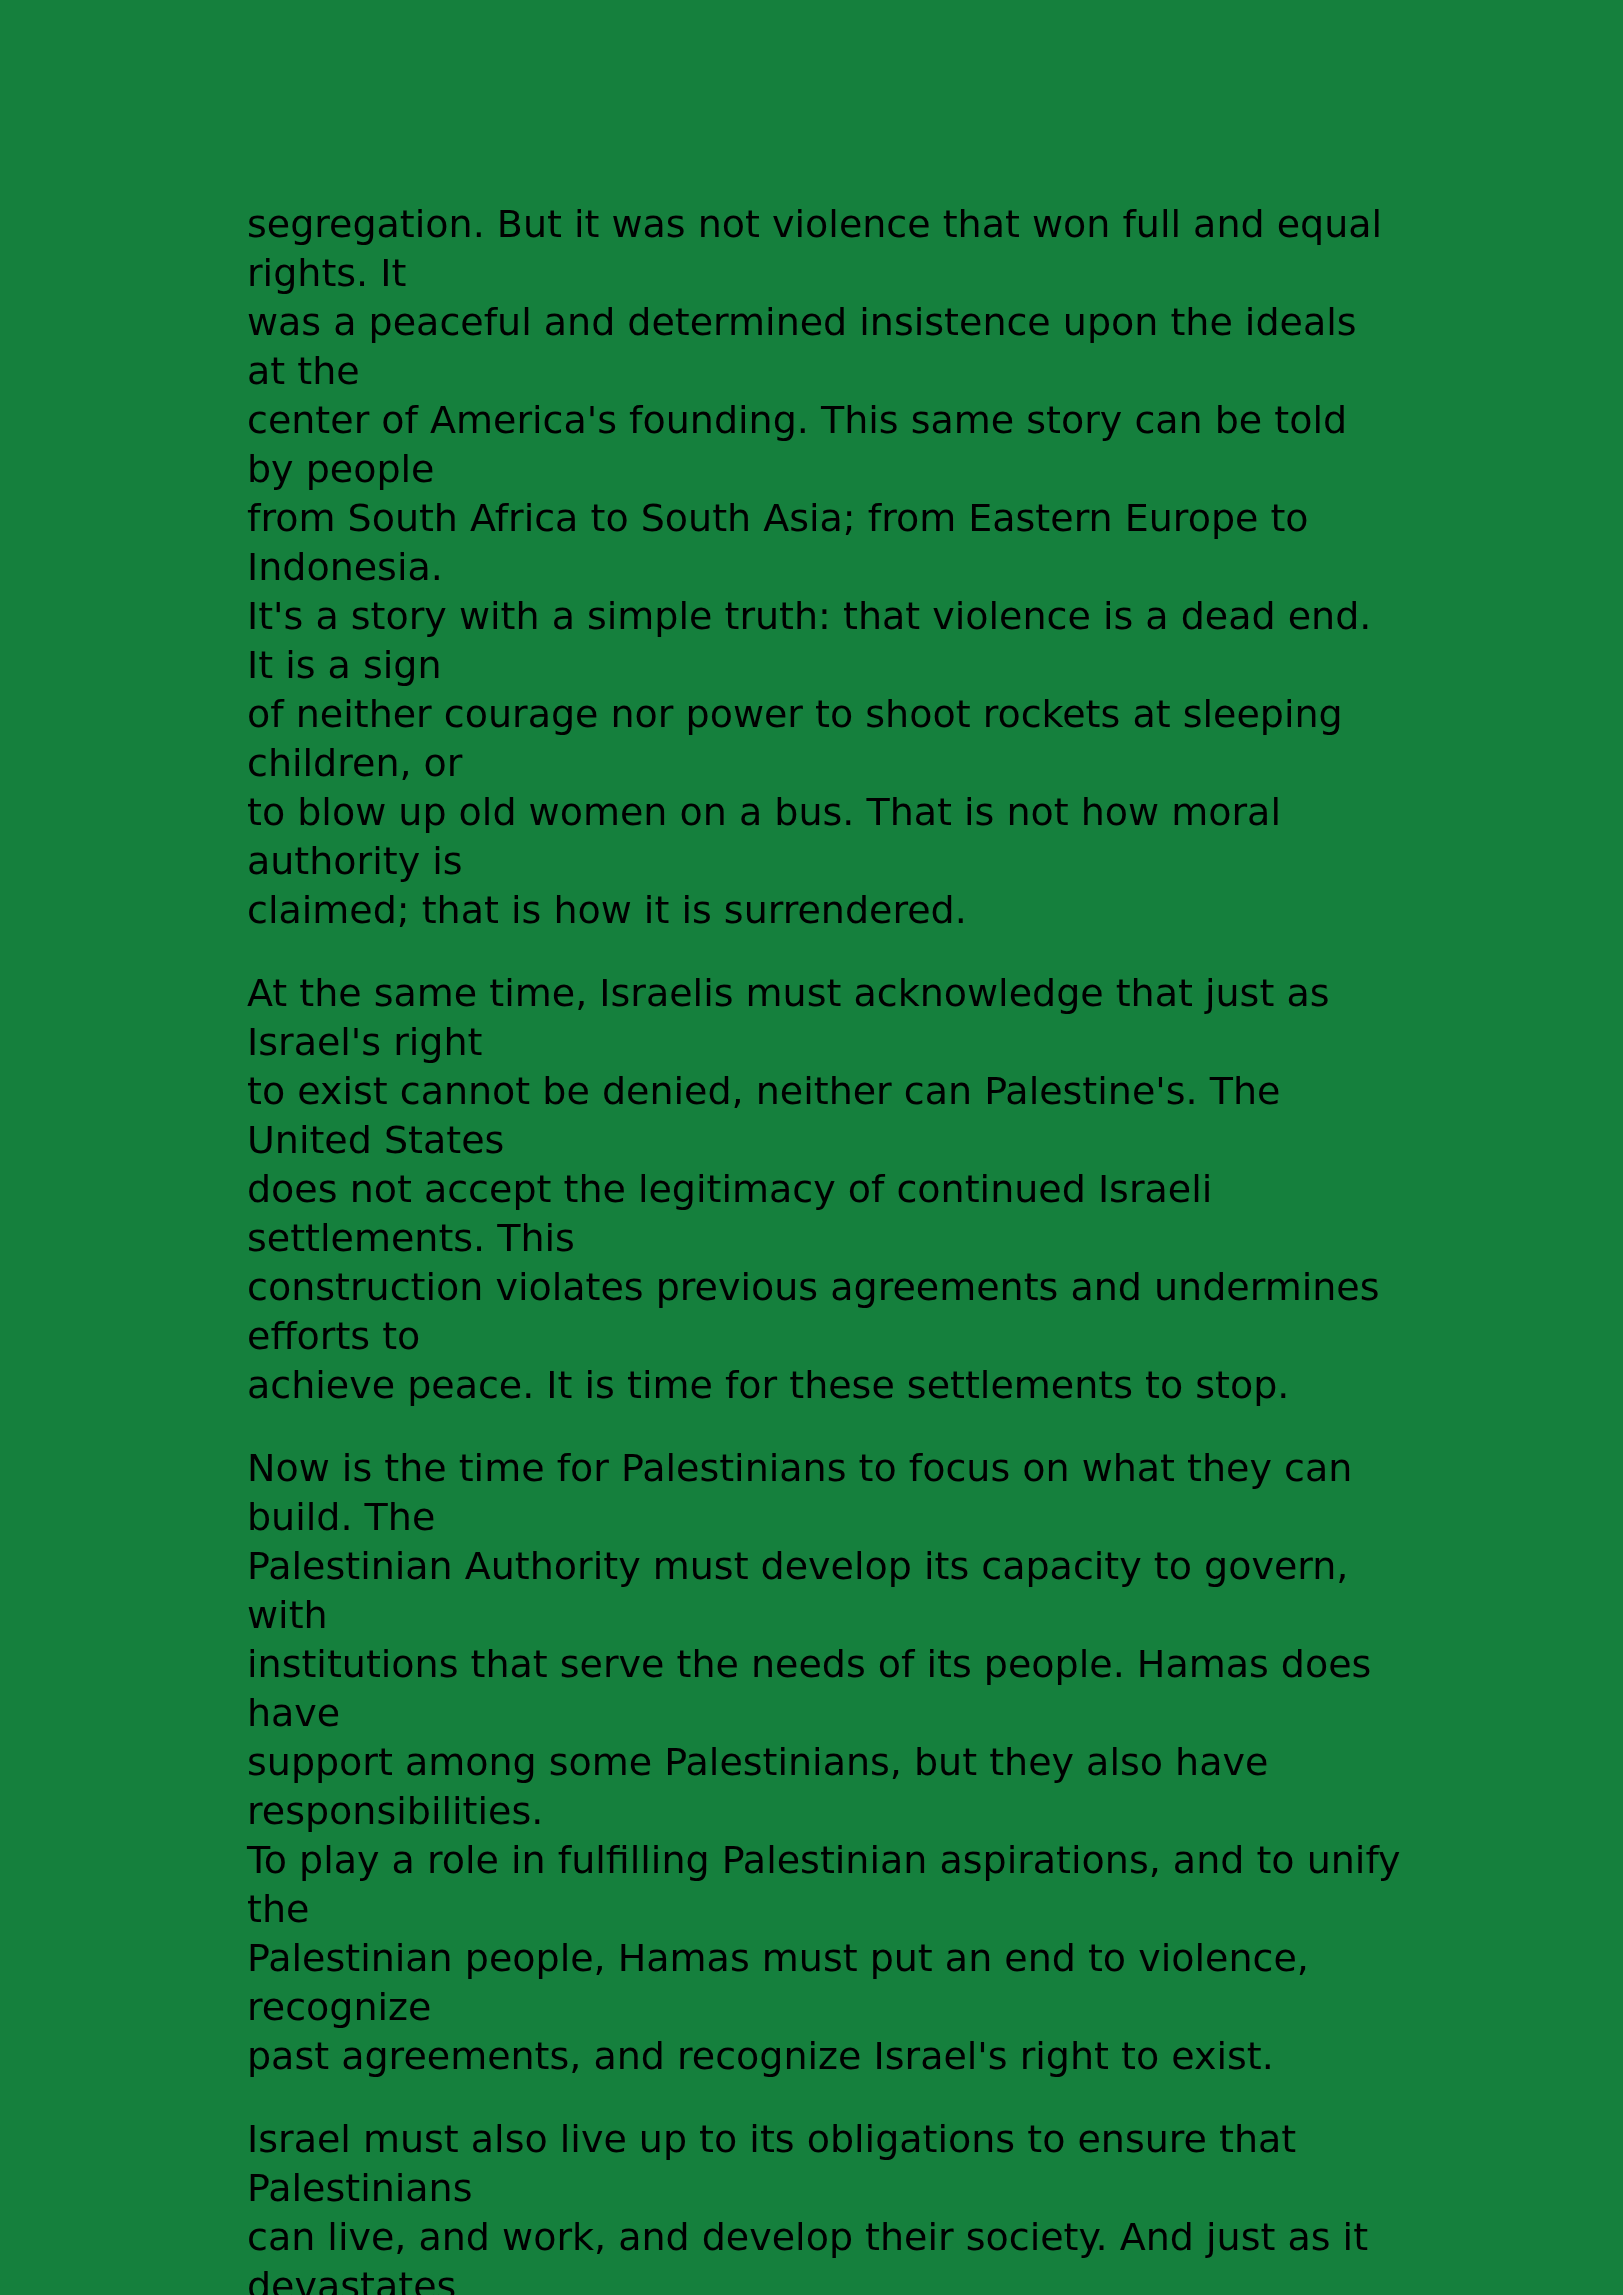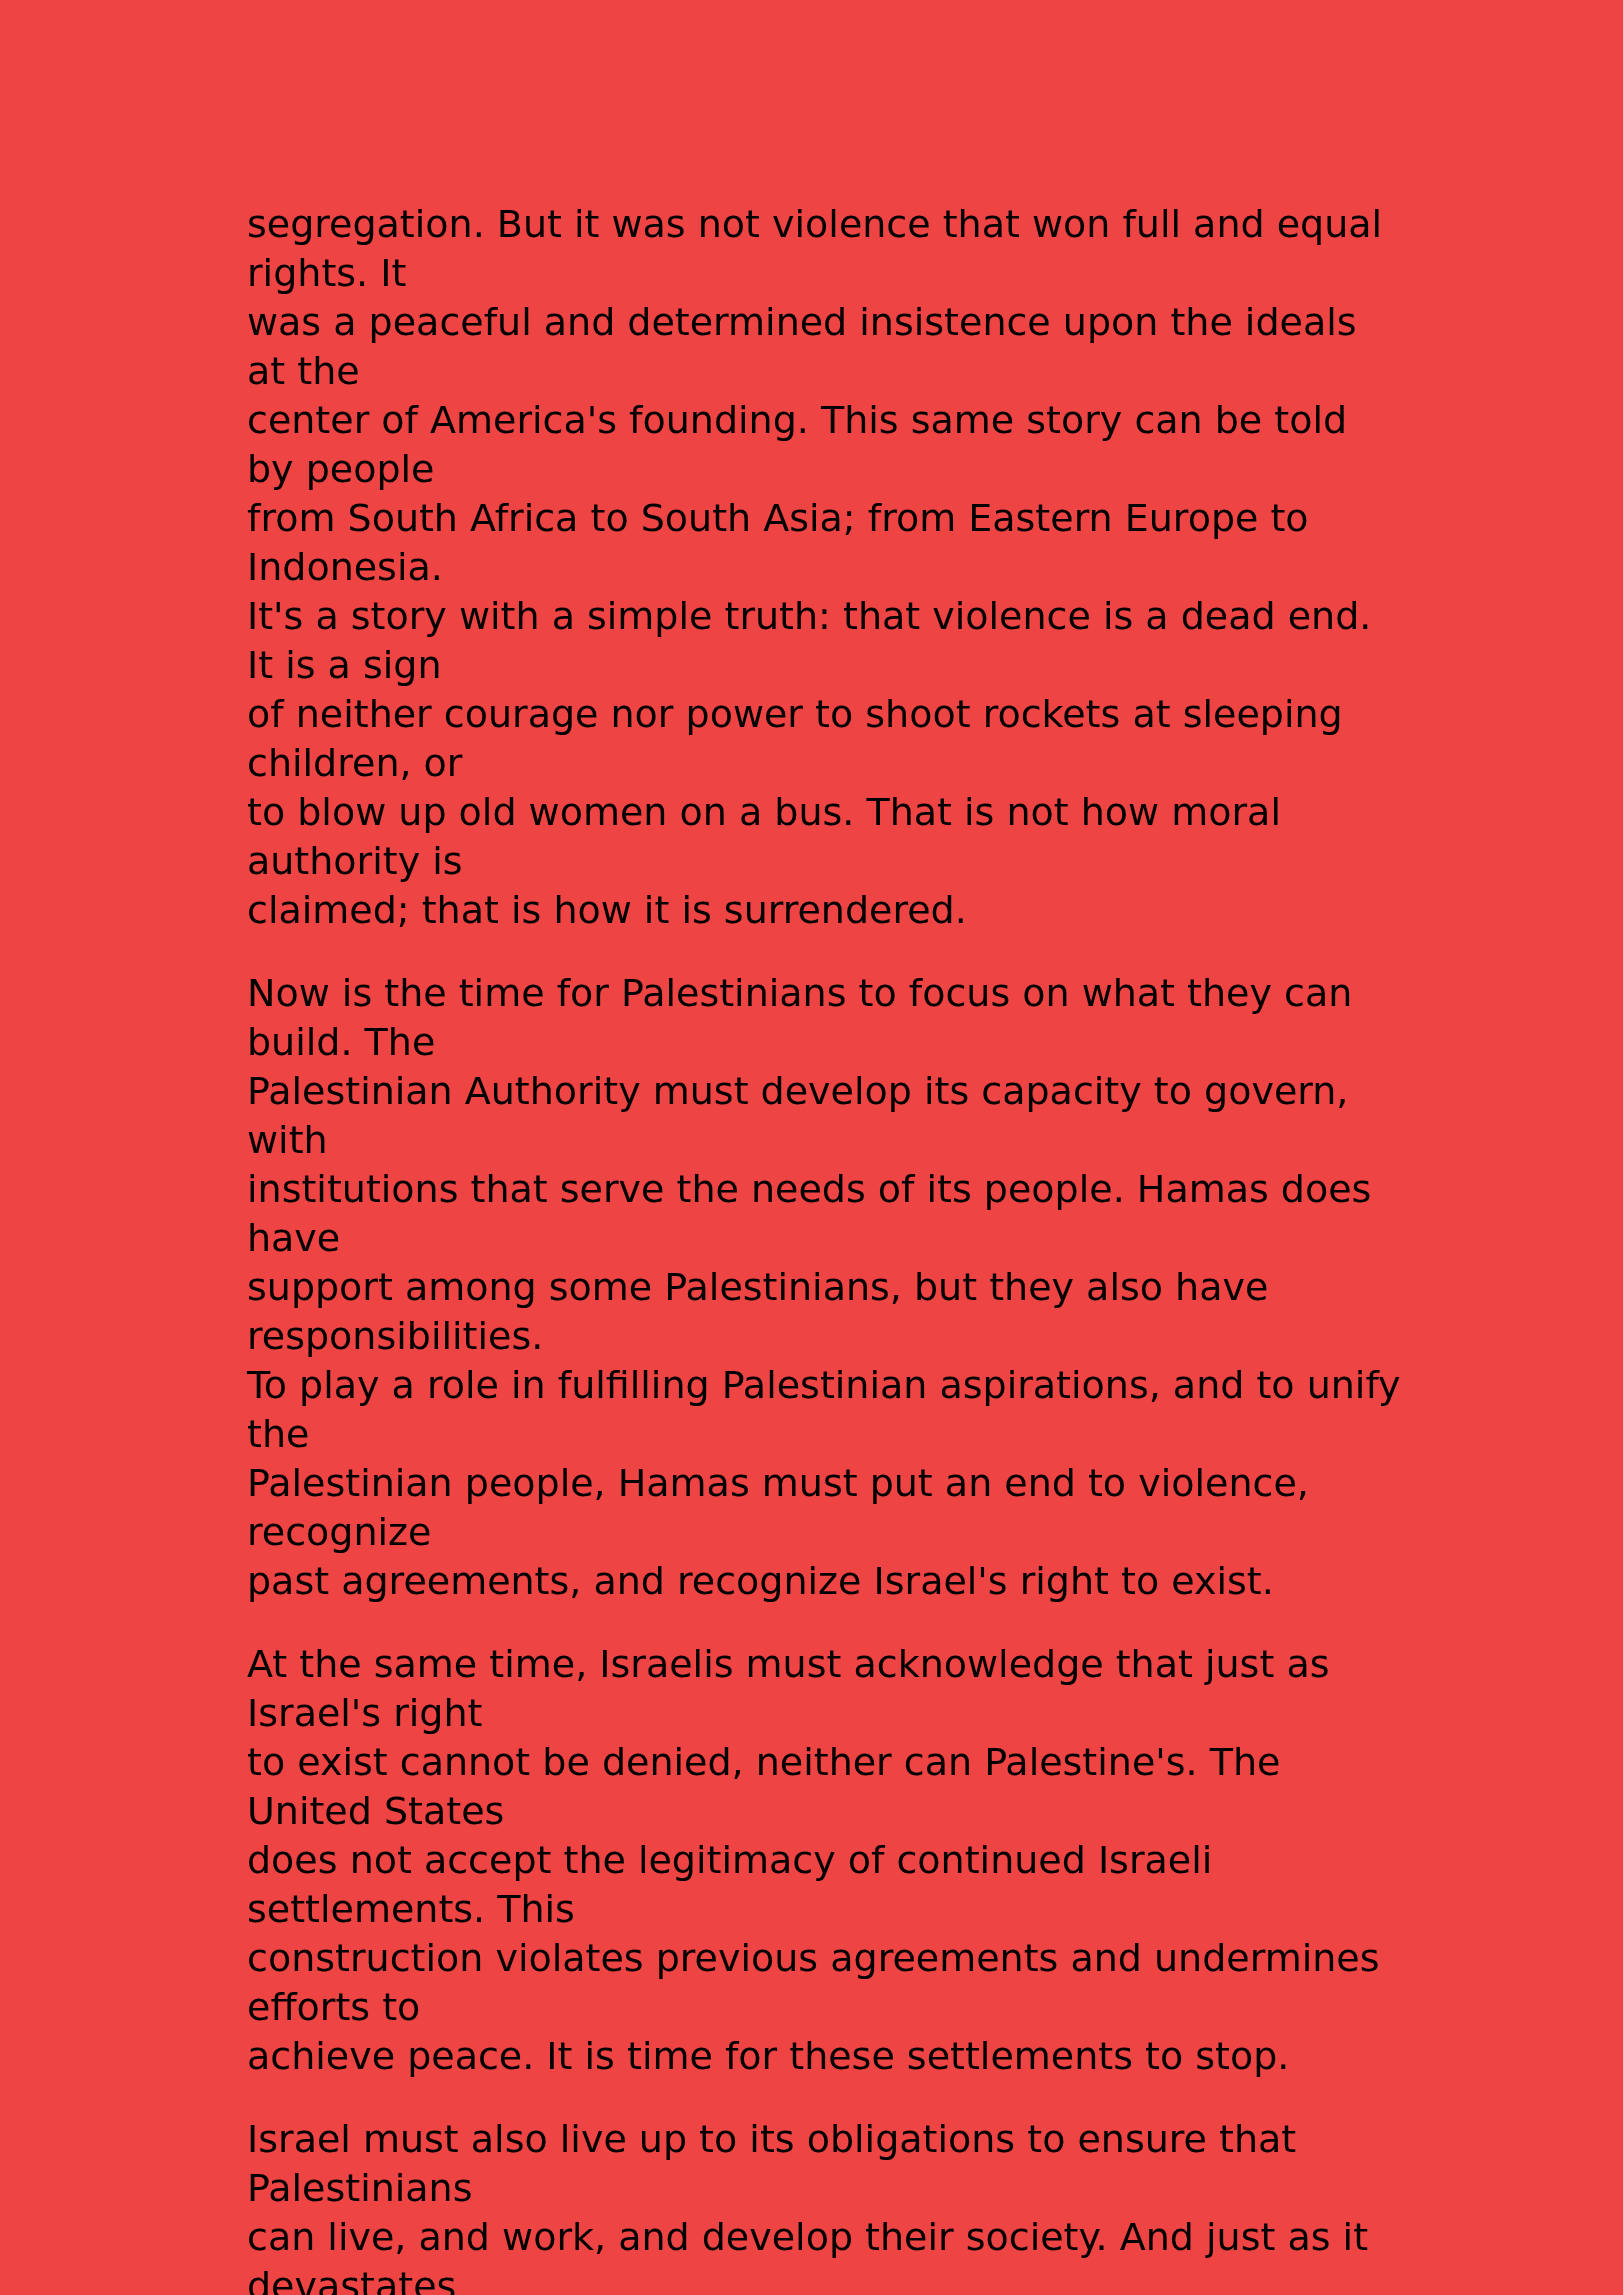--- a/index.html
+++ b/index.html
@@ -12,21 +12,21 @@
     height: 2295px;
     position: relative;
     overflow: hidden;
   }
   .page {
     position: absolute;
     left: 0;
     top: 0;
     width: 1623px;
     height: 2295px;
-    background: #ef4444;
+    background: #15803d;
   }
   .text-block {
     position: absolute;
     left: 247px;
     top: 200px;
     width: 1158px;
     font-family: "DejaVu Sans", "Liberation Sans", sans-serif;
     font-size: 38px;
     line-height: 49px;
     color: #000000;
@@ -43,32 +43,32 @@
 <div class="page">
   <div class="text-block">
     <p>segregation. But it was not violence that won full and equal rights. It
 was a peaceful and determined insistence upon the ideals at the
 center of America's founding. This same story can be told by people
 from South Africa to South Asia; from Eastern Europe to Indonesia.
 It's a story with a simple truth: that violence is a dead end. It is a sign
 of neither courage nor power to shoot rockets at sleeping children, or
 to blow up old women on a bus. That is not how moral authority is
 claimed; that is how it is surrendered.</p>
+    <p>At the same time, Israelis must acknowledge that just as Israel's right
+to exist cannot be denied, neither can Palestine's. The United States
+does not accept the legitimacy of continued Israeli settlements. This
+construction violates previous agreements and undermines efforts to
+achieve peace. It is time for these settlements to stop.</p>
     <p>Now is the time for Palestinians to focus on what they can build. The
 Palestinian Authority must develop its capacity to govern, with
 institutions that serve the needs of its people. Hamas does have
 support among some Palestinians, but they also have responsibilities.
 To play a role in fulfilling Palestinian aspirations, and to unify the
 Palestinian people, Hamas must put an end to violence, recognize
 past agreements, and recognize Israel's right to exist.</p>
-    <p>At the same time, Israelis must acknowledge that just as Israel's right
-to exist cannot be denied, neither can Palestine's. The United States
-does not accept the legitimacy of continued Israeli settlements. This
-construction violates previous agreements and undermines efforts to
-achieve peace. It is time for these settlements to stop.</p>
     <p>Israel must also live up to its obligations to ensure that Palestinians
 can live, and work, and develop their society. And just as it devastates
 Palestinian families, the continuing humanitarian crisis in Gaza does
 not serve Israel's security; neither does the continuing lack of
 opportunity in the West Bank. Progress in the daily lives of the
 Palestinian people must be part of a road to peace, and Israel must
 take concrete steps to enable such progress.</p>
 
   </div>
 </div>

